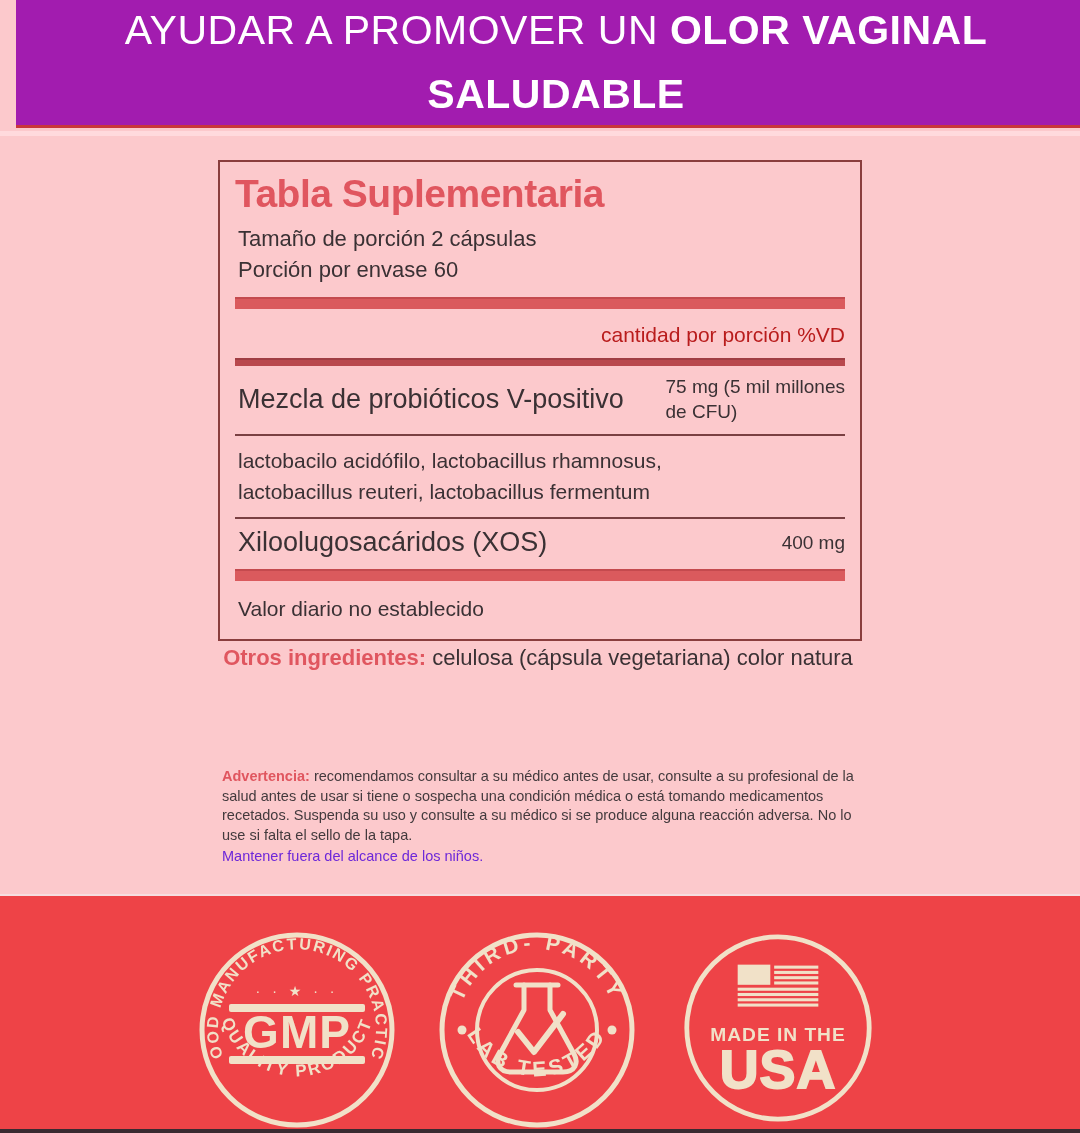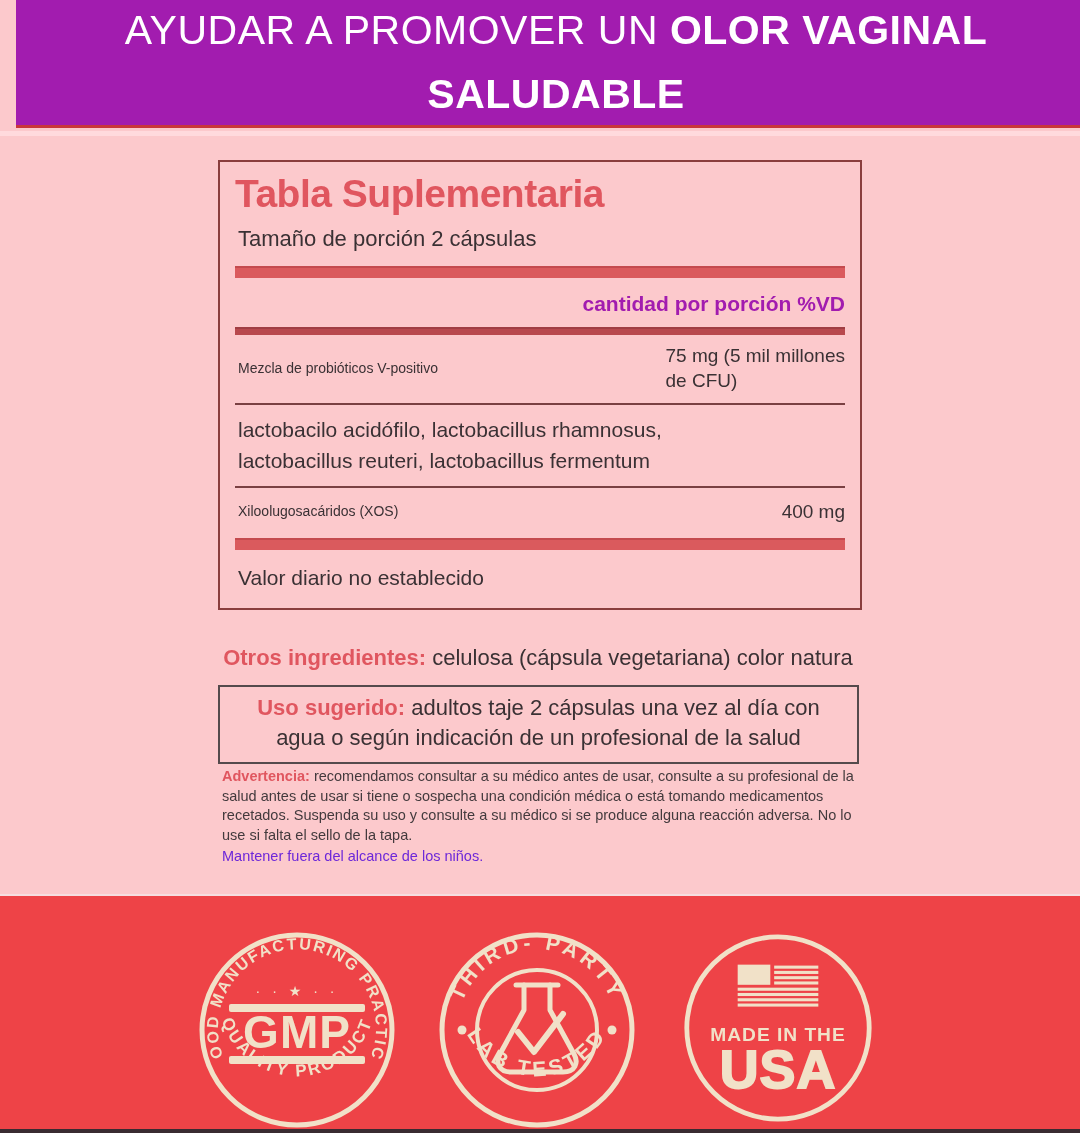--- a/index.html
+++ b/index.html
@@ -35,25 +35,25 @@
     color: #3a3134;
   }
   .supp-title {
     color: #e0565f; font-size: 39px; font-weight: 800;
     line-height: 44px; letter-spacing: -0.5px;
   }
   .serving { font-size: 22px; line-height: 31px; margin-top: 7px; padding-left: 3px; }
   .bar { height: 12px; background: #da5a5d; border-top: 2px solid #c44a4e; margin-top: 12px; }
   .bar.mid { height: 8px; background: #b8484d; border-top: 2px solid #a03d43; margin-top: 10px; }
   .amount-header {
-    text-align: right; color: #a21caf; font-size: 21px; font-weight: 700;
+    text-align: right; color: #b91c1c; font-size: 21px; font-weight: 400;
     margin-top: 13px; line-height: 26px;
   }
   .t-row { display: flex; align-items: center; justify-content: space-between; margin-top: 8px; }
-  .t-row .n { font-size: 14px; line-height: 30px; padding-left: 3px; }
+  .t-row .n { font-size: 27px; line-height: 30px; padding-left: 3px; }
   .t-row .a { font-size: 19px; line-height: 25px; text-align: left; white-space: nowrap; }
   .t-div { height: 2px; background: #7a4042; margin-top: 10px; }
   .strains { font-size: 21px; line-height: 31px; max-width: 540px; margin-top: 9px; padding-left: 3px; }
   .footnote { font-size: 21px; line-height: 28px; margin: 14px 0 14px 3px; }
 
   
   .otros {
     position: absolute; top: 644px; left: 0; width: 1076px;
     text-align: center; font-size: 22px; color: #3a3134; line-height: 28px;
   }
@@ -103,20 +103,21 @@
       <div class="t-bold">SALUDABLE</div>
     </div>
   </header>
 
   <div class="pink-highlight"></div>
 
   <section class="supp-table">
     <h1 class="supp-title">Tabla Suplementaria</h1>
     <div class="serving">
       <div>Tamaño de porción 2 cápsulas</div>
+      <div>Porción por envase 60</div>
     </div>
     <div class="bar"></div>
     <div class="amount-header">cantidad por porción %VD</div>
     <div class="bar mid"></div>
 
     <div class="t-row">
       <span class="n">Mezcla de probióticos V-positivo</span>
       <span class="a">
         <span>75 mg (5 mil millones</span><br>
         <span>de CFU)</span>
@@ -136,24 +137,20 @@
     <div class="bar"></div>
 
     <div class="footnote">Valor diario no establecido</div>
   </section>
 
   <div class="otros">
     <span class="red-label">Otros ingredientes:</span>
     <span>celulosa (cápsula vegetariana) color natura</span>
   </div>
 
-  <div class="uso-box">
-    <span class="red-label">Uso sugerido:</span>
-    <span>adultos taje 2 cápsulas una vez al día con agua o según indicación de un profesional de la salud</span>
-  </div>
 
   <div class="warning">
     <p><span class="red-label">Advertencia:</span> <span>recomendamos consultar a su médico antes de usar, consulte a su profesional de la salud antes de usar si tiene o sospecha una condición médica o está tomando medicamentos recetados. Suspenda su uso y consulte a su médico si se produce alguna reacción adversa. No lo use si falta el sello de la tapa.</span></p>
     <p class="keep-away">Mantener fuera del alcance de los niños.</p>
   </div>
 
   <footer class="band-bottom">
 
     <svg class="badge badge-gmp" width="200" height="200" viewBox="0 0 200 200" xmlns="http://www.w3.org/2000/svg" xmlns:xlink="http://www.w3.org/1999/xlink">
       <defs>

